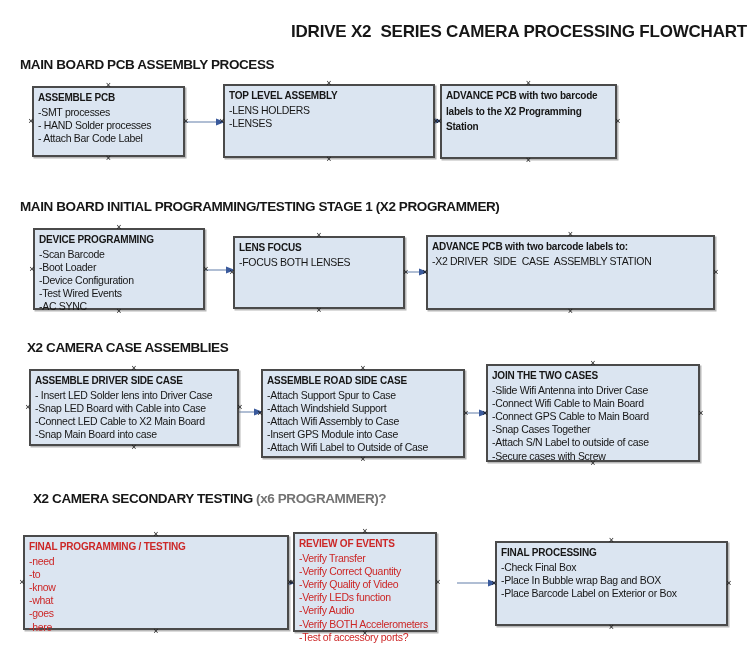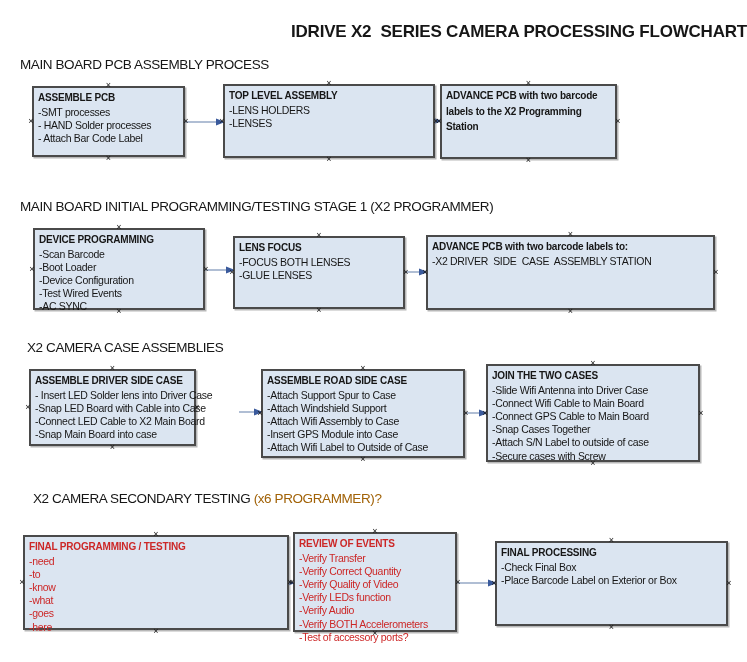--- a/index.html
+++ b/index.html
@@ -1,21 +1,21 @@
 <!DOCTYPE html>
 <html><head>
 <meta charset="utf-8">
 <style>
   html,body{margin:0;padding:0;background:#ffffff;}
   .canvas{position:relative;width:747px;height:662px;background:#ffffff;
     font-family:"Liberation Sans",sans-serif;color:#161616;overflow:hidden;}
   .title{position:absolute;left:0;right:0;top:22px;text-align:right;
     font-size:17px;font-weight:bold;letter-spacing:-0.2px;white-space:pre;}
-  .heading{position:absolute;font-size:13.5px;font-weight:normal;letter-spacing:-0.4px;white-space:pre;}
-  .redtxt{color:#a16207;}
+  .heading{position:absolute;font-size:13.5px;font-weight:bold;letter-spacing:-0.4px;white-space:pre;}
+  .redtxt{color:#737373;}
   .svglayer{position:absolute;left:0;top:0;z-index:1;pointer-events:none;}
   .box{position:absolute;background:#dbe5f1;border:2px solid #4a4a4a;
     box-shadow:1.5px 1.5px 0 rgba(125,125,125,.55);padding:2px 4px;box-sizing:border-box;z-index:2;}
   .box .bt{font-size:10px;font-weight:bold;line-height:15.5px;letter-spacing:-0.2px;}
   .box ul{margin:0;padding:0;list-style:none;}
   .box li{font-size:10.5px;line-height:13.2px;letter-spacing:-0.3px;white-space:pre;}
   .box.red .bt,.box.red li{color:#cc2727;}
   .hd{position:absolute;width:8px;height:8px;display:flex;align-items:center;justify-content:center;
     font-size:9px;line-height:1;font-style:normal;color:#161616;z-index:3;}
   .hd::before{content:"\00d7";}
@@ -113,39 +113,38 @@
     </ul>
   <i class="hd t"></i>
       <i class="hd b"></i>
       <i class="hd l"></i>
       <i class="hd r"></i>
     </div>
   <div class="box" style="left:233px;top:236px;width:172px;height:73px">
     <div class="bt">LENS FOCUS</div>
     <ul>
       <li>-FOCUS BOTH LENSES</li>
-      <li>-GLUE LENSES</li>
     </ul>
   <i class="hd t"></i>
       <i class="hd b"></i>
       <i class="hd l"></i>
       <i class="hd r"></i>
     </div>
   <div class="box" style="left:426px;top:235px;width:289px;height:75px">
     <div class="bt">ADVANCE PCB with two barcode labels to:</div>
     <ul>
       <li>-X2 DRIVER  SIDE  CASE  ASSEMBLY STATION</li>
     </ul>
   <i class="hd t"></i>
       <i class="hd b"></i>
       <i class="hd l"></i>
       <i class="hd r"></i>
     </div>
 
-  <div class="box" style="left:29px;top:369px;width:167px;height:77px">
+  <div class="box" style="left:29px;top:369px;width:210px;height:77px">
     <div class="bt">ASSEMBLE DRIVER SIDE CASE</div>
     <ul>
       <li>- Insert LED Solder lens into Driver Case</li>
       <li>-Snap LED Board with Cable into Case</li>
       <li>-Connect LED Cable to X2 Main Board</li>
       <li>-Snap Main Board into case</li>
     </ul>
   <i class="hd t"></i>
       <i class="hd b"></i>
       <i class="hd l"></i>
@@ -189,40 +188,41 @@
       <li>-know</li>
       <li>-what</li>
       <li>-goes</li>
       <li>-here</li>
     </ul>
   <i class="hd t"></i>
       <i class="hd b"></i>
       <i class="hd l"></i>
       <i class="hd r"></i>
     </div>
-  <div class="box red" style="left:293px;top:532px;width:164px;height:100px">
+  <div class="box red" style="left:293px;top:532px;width:144px;height:100px">
     <div class="bt">REVIEW OF EVENTS</div>
     <ul>
       <li>-Verify Transfer</li>
       <li>-Verify Correct Quantity</li>
       <li>-Verify Quality of Video</li>
       <li>-Verify LEDs function</li>
       <li>-Verify Audio</li>
       <li>-Verify BOTH Accelerometers</li>
       <li>-Test of accessory ports?</li>
     </ul>
   <i class="hd t"></i>
       <i class="hd b"></i>
       <i class="hd l"></i>
       <i class="hd r"></i>
     </div>
   <div class="box" style="left:495px;top:541px;width:233px;height:85px">
     <div class="bt">FINAL PROCESSING</div>
     <ul>
       <li>-Check Final Box</li>
+      <li>-Place In Bubble wrap Bag and BOX</li>
       <li>-Place Barcode Label on Exterior or Box</li>
     </ul>
   <i class="hd t"></i>
       <i class="hd b"></i>
       <i class="hd l"></i>
       <i class="hd r"></i>
     </div>
 
 </div>
 

